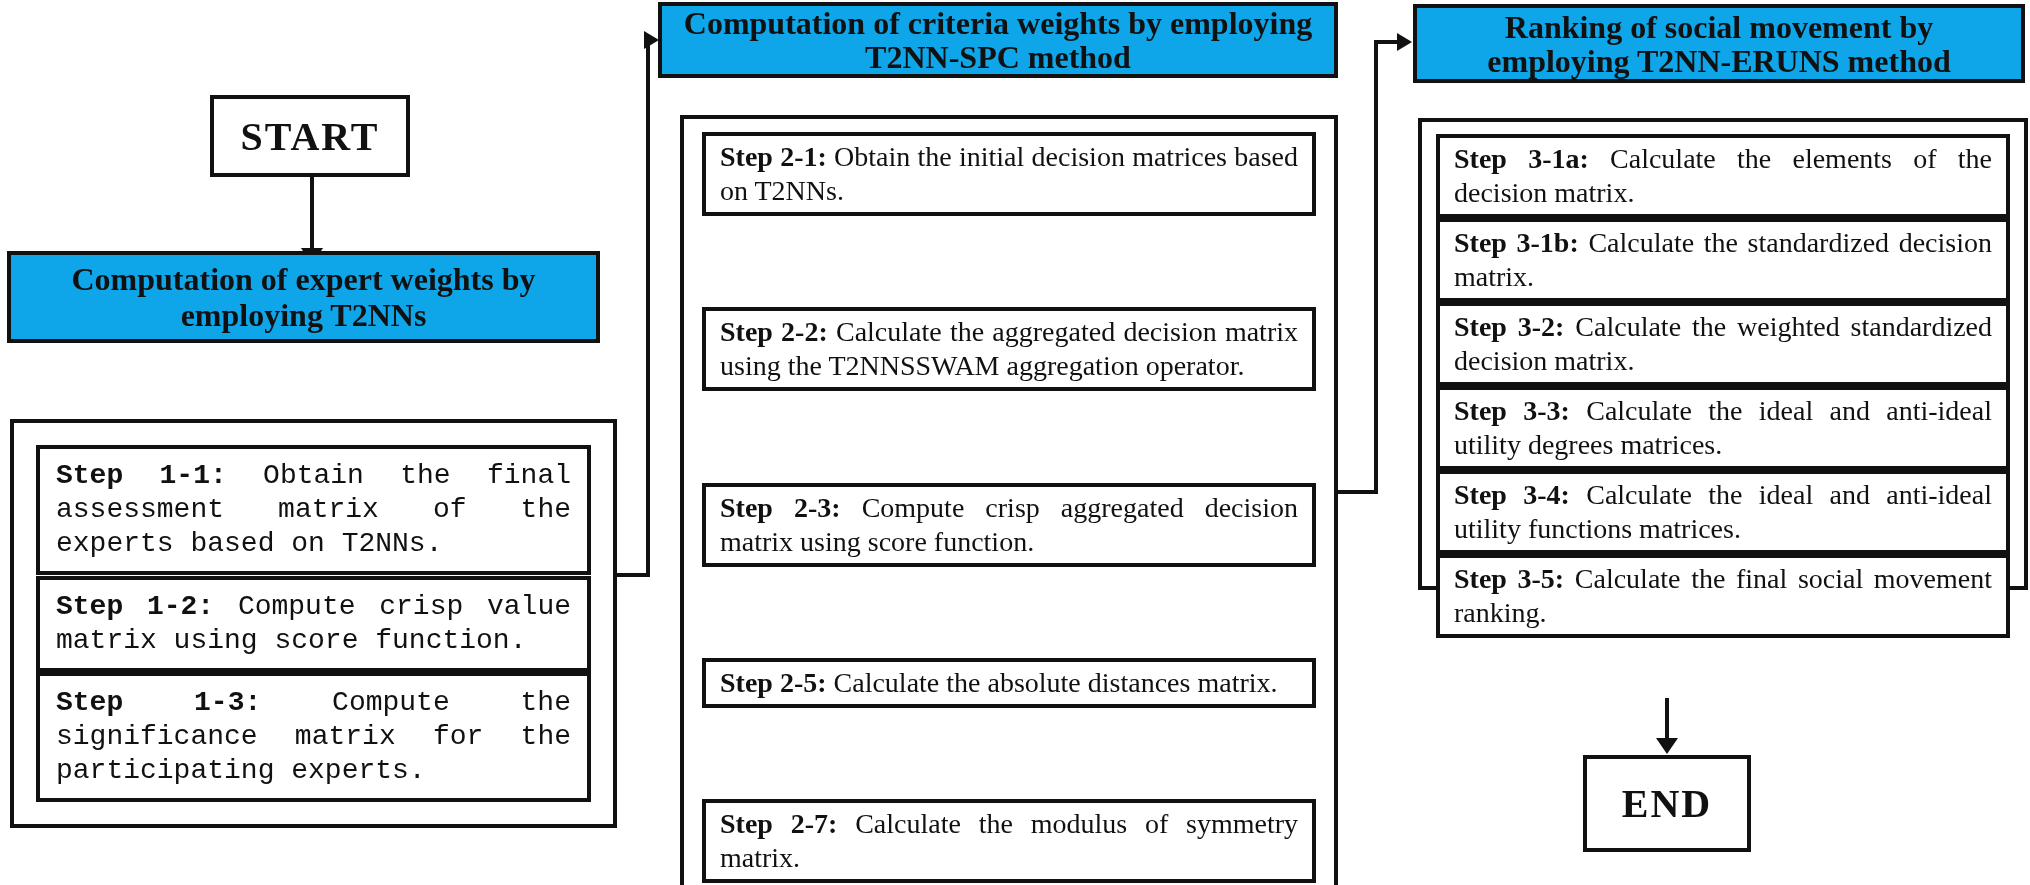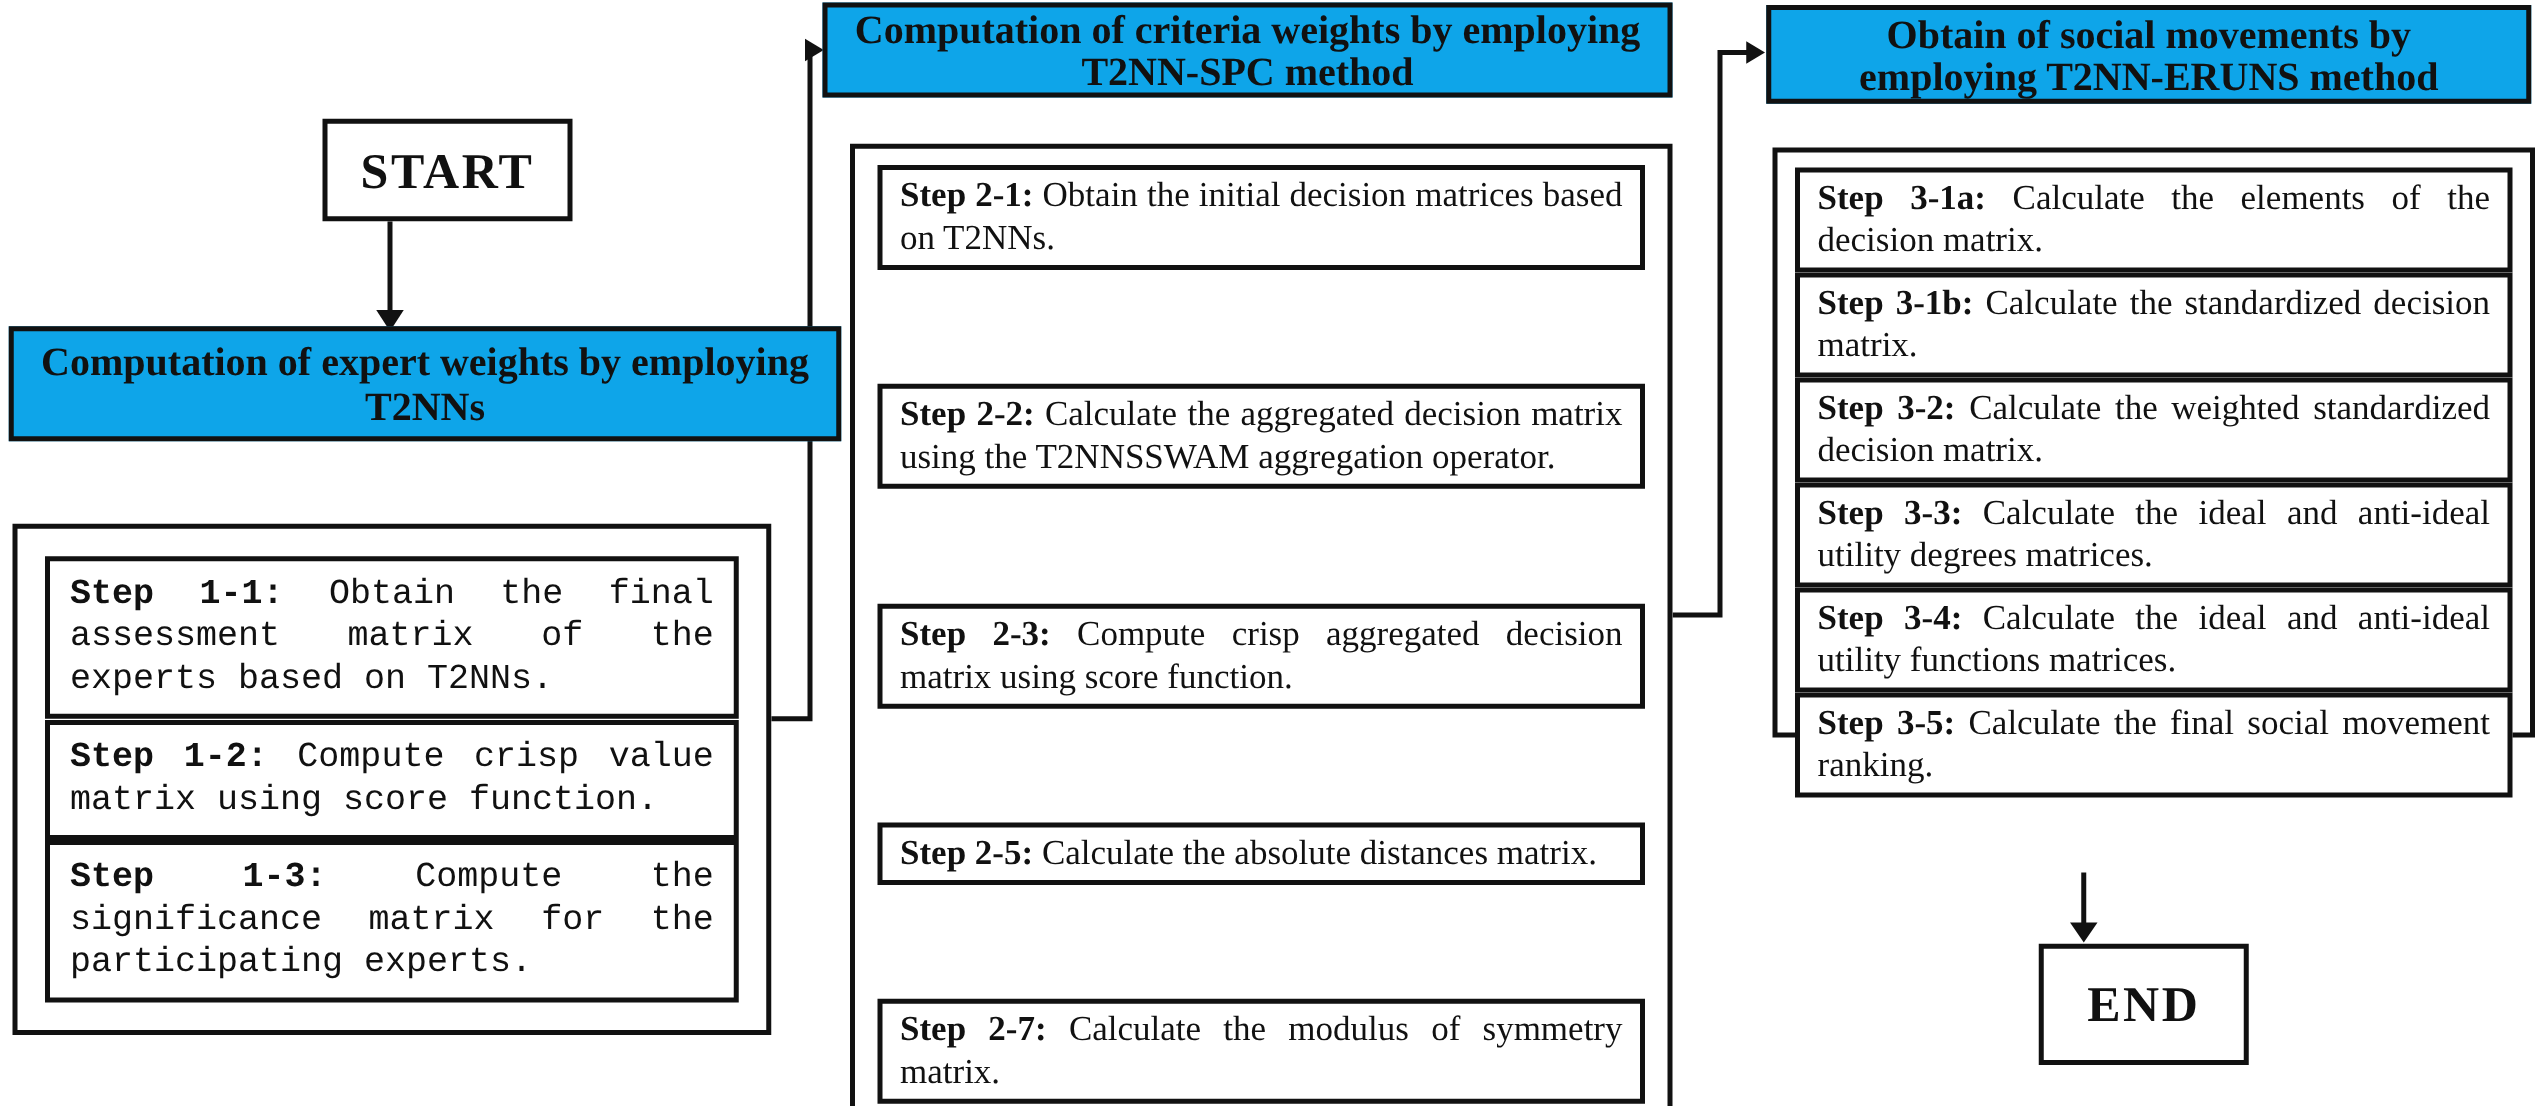--- a/index.html
+++ b/index.html
@@ -26,40 +26,39 @@
     position: absolute;
     border: 4px solid #111111;
     box-sizing: border-box;
     display: flex;
     align-items: center;
     justify-content: center;
     font-weight: bold;
     font-size: 40px;
     letter-spacing: 2px;
     background: #ffffff;
-    margin-left: 48px;
   }
   .start-box { left: 210px; top: 95px; width: 200px; height: 82px; }
   .end-box   { left: 1583px; top: 755px; width: 168px; height: 97px; text-align: center; }
 
   .col-header {
     position: absolute;
     border: 4px solid #111111;
     box-sizing: border-box;
     display: flex;
     align-items: center;
     justify-content: center;
     text-align: center;
     font-weight: bold;
     font-size: 32px;
     line-height: 36px;
     background: #0ea5e9;
     padding: 0 20px;
   }
-  .header-1 { left: 7px;    top: 261px; width: 666px; height: 92px; }
+  .header-1 { left: 7px;    top: 251px; width: 593px; height: 92px; }
   .header-2 { left: 658px;  top: 2px;   width: 680px; height: 76px; line-height: 34px; }
   .header-3 { left: 1413px; top: 4px;   width: 612px; height: 79px; line-height: 34px; }
 
   .steps-container {
     position: absolute;
     border: 4px solid #111111;
     box-sizing: border-box;
     display: flex;
     flex-direction: column;
     justify-content: space-between;
@@ -120,21 +119,21 @@
 
   <div class="col-header header-2">Computation of criteria weights by employing T2NN-SPC method</div>
   <div class="steps-container container-2">
       <div class="step-box"><span class="step-label">Step 2-1:</span> <span class="step-text">Obtain the initial decision matrices based on T2NNs.</span></div>
       <div class="step-box"><span class="step-label">Step 2-2:</span> <span class="step-text">Calculate the aggregated decision matrix using the T2NNSSWAM aggregation operator.</span></div>
       <div class="step-box"><span class="step-label">Step 2-3:</span> <span class="step-text">Compute crisp aggregated decision matrix using score function.</span></div>
       <div class="step-box"><span class="step-label">Step 2-5:</span> <span class="step-text">Calculate the absolute distances matrix.</span></div>
       <div class="step-box"><span class="step-label">Step 2-7:</span> <span class="step-text">Calculate the modulus of symmetry matrix.</span></div>
     </div>
 
-  <div class="col-header header-3">Obtain of social movements by employing T2NN-ERUNS method</div>
+  <div class="col-header header-3">Ranking of social movement by employing T2NN-ERUNS method</div>
   <div class="steps-container container-3">
       <div class="step-box"><span class="step-label">Step 3-1a:</span> <span class="step-text">Calculate the elements of the decision matrix.</span></div>
       <div class="step-box"><span class="step-label">Step 3-1b:</span> <span class="step-text">Calculate the standardized decision matrix.</span></div>
       <div class="step-box"><span class="step-label">Step 3-2:</span> <span class="step-text">Calculate the weighted standardized decision matrix.</span></div>
       <div class="step-box"><span class="step-label">Step 3-3:</span> <span class="step-text">Calculate the ideal and anti-ideal utility degrees matrices.</span></div>
       <div class="step-box"><span class="step-label">Step 3-4:</span> <span class="step-text">Calculate the ideal and anti-ideal utility functions matrices.</span></div>
       <div class="step-box"><span class="step-label">Step 3-5:</span> <span class="step-text">Calculate the final social movement ranking.</span></div>
     </div>
 
   <div class="terminal end-box">END</div>

